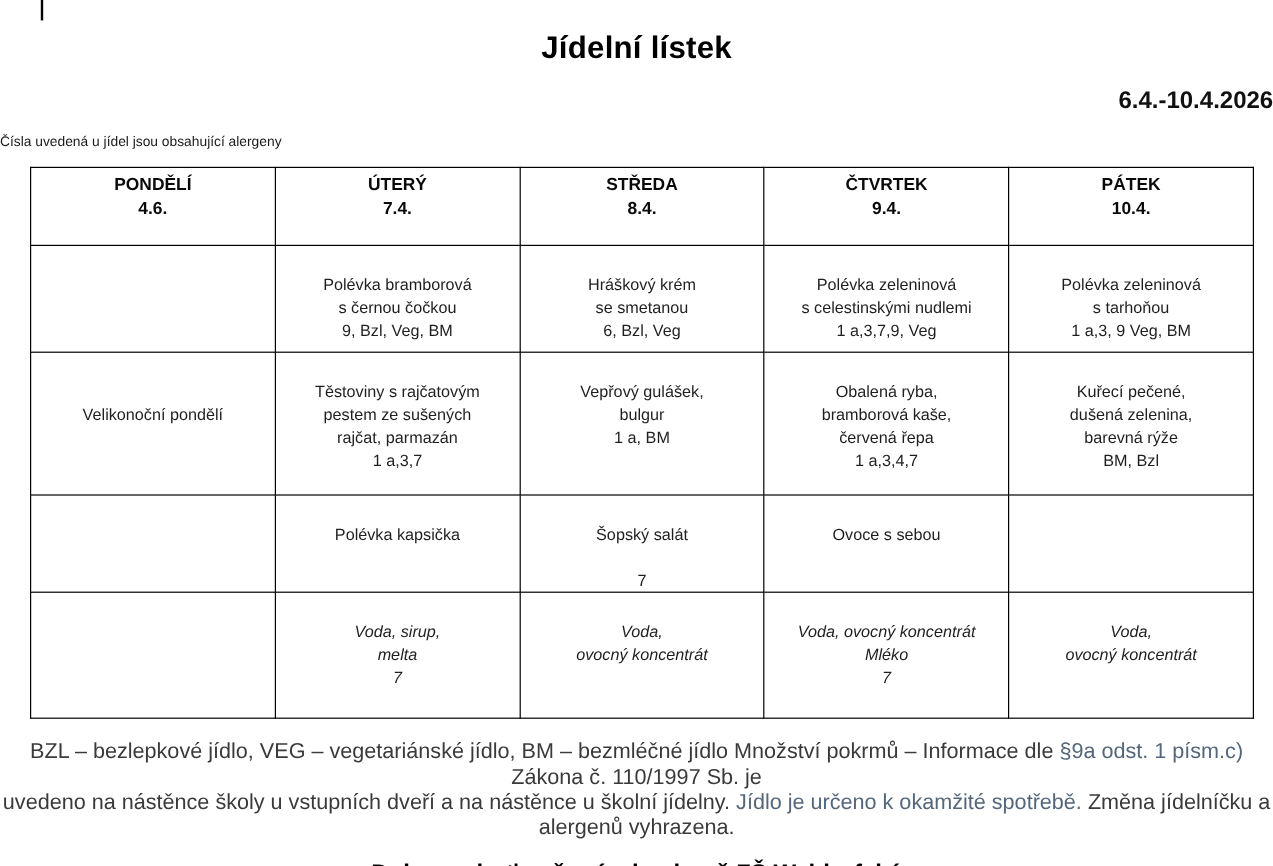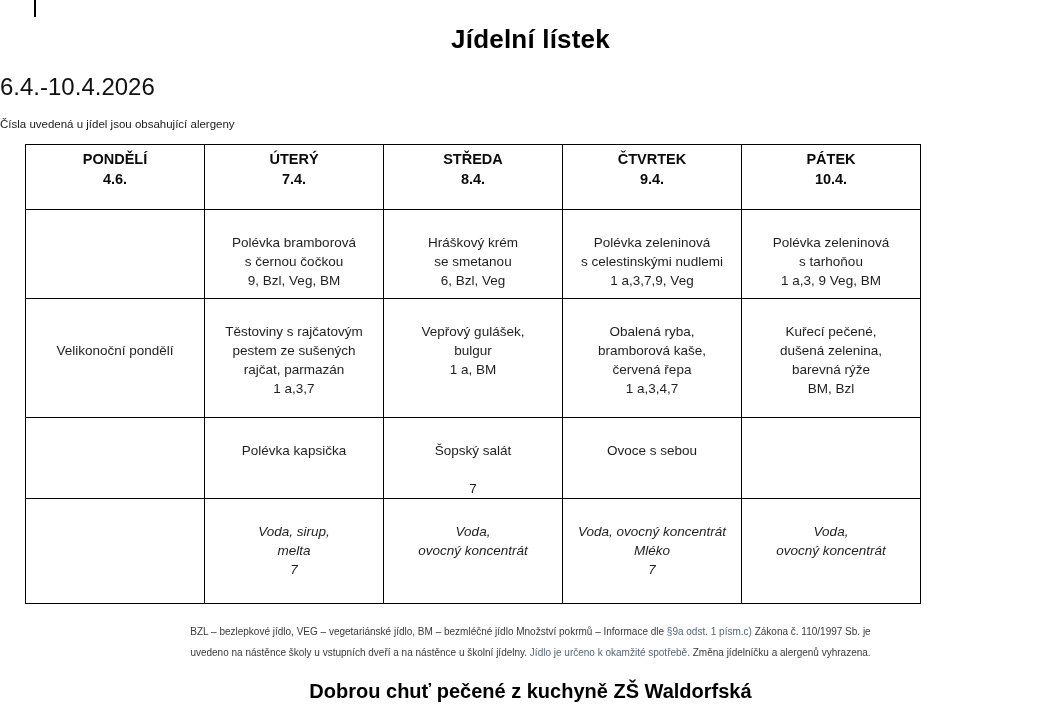--- a/index.html
+++ b/index.html
@@ -16,30 +16,30 @@
     width: 2px; height: 17px; background: #000;
   }
   .page-title {
     margin-top: 24px;
     text-align: center;
     font-size: 26px; font-weight: bold; color: #000;
     letter-spacing: 0.2px;
   }
   .date-range {
     margin-top: 18px;
-    text-align: left;
-    font-size: 24px; color: #111;
+    text-align: right;
+    font-size: 20px; color: #111; font-weight: bold;
   }
   .allergen-note {
     margin-top: 17px;
     font-size: 11.5px; color: #1a1a1a;
   }
   table.menu {
     margin: 14px auto 0 25px;
-    width: 896px;
+    width: 1020px;
     border-collapse: collapse;
     table-layout: fixed;
   }
   table.menu th, table.menu td {
     border: 1px solid #000;
     vertical-align: top;
     text-align: center;
     overflow: hidden;
   }
   table.menu th {
@@ -48,21 +48,21 @@
   }
   table.menu td {
     font-size: 13.5px; font-weight: normal;
     line-height: 19px; padding-top: 23px; color: #1f1f1f; margin-left: 46px;
   }
   table.menu td div, table.menu th div { min-height: 19px; }
   table.menu th div { min-height: 20px; }
   .footer {
     margin-top: 17px;
     text-align: center;
-    font-size: 10px; line-height: 21px;
+    font-size: 18px; line-height: 21px;
     color: #3a3a3a;
     width: 100%;
   }
   .closing {
     margin-top: 17px;
     text-align: center;
     font-size: 20px; font-weight: bold; color: #000;
   }
 </style>
 </head>

